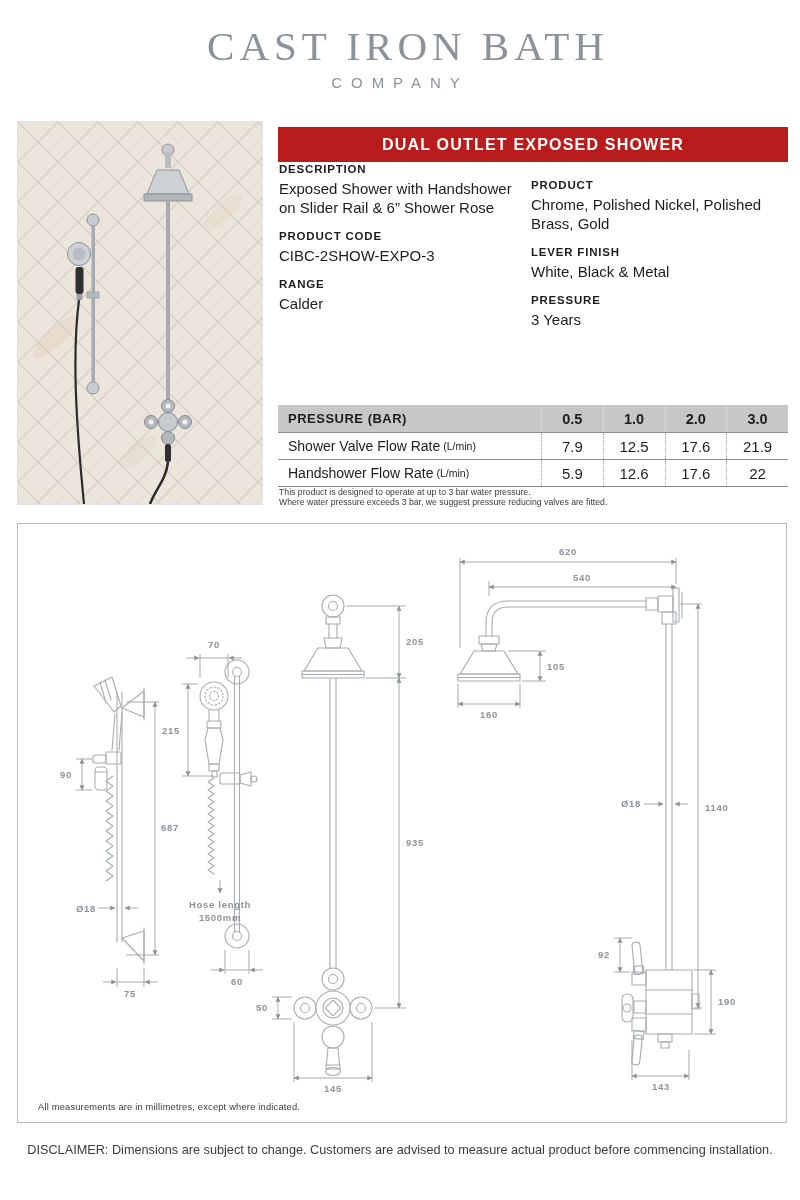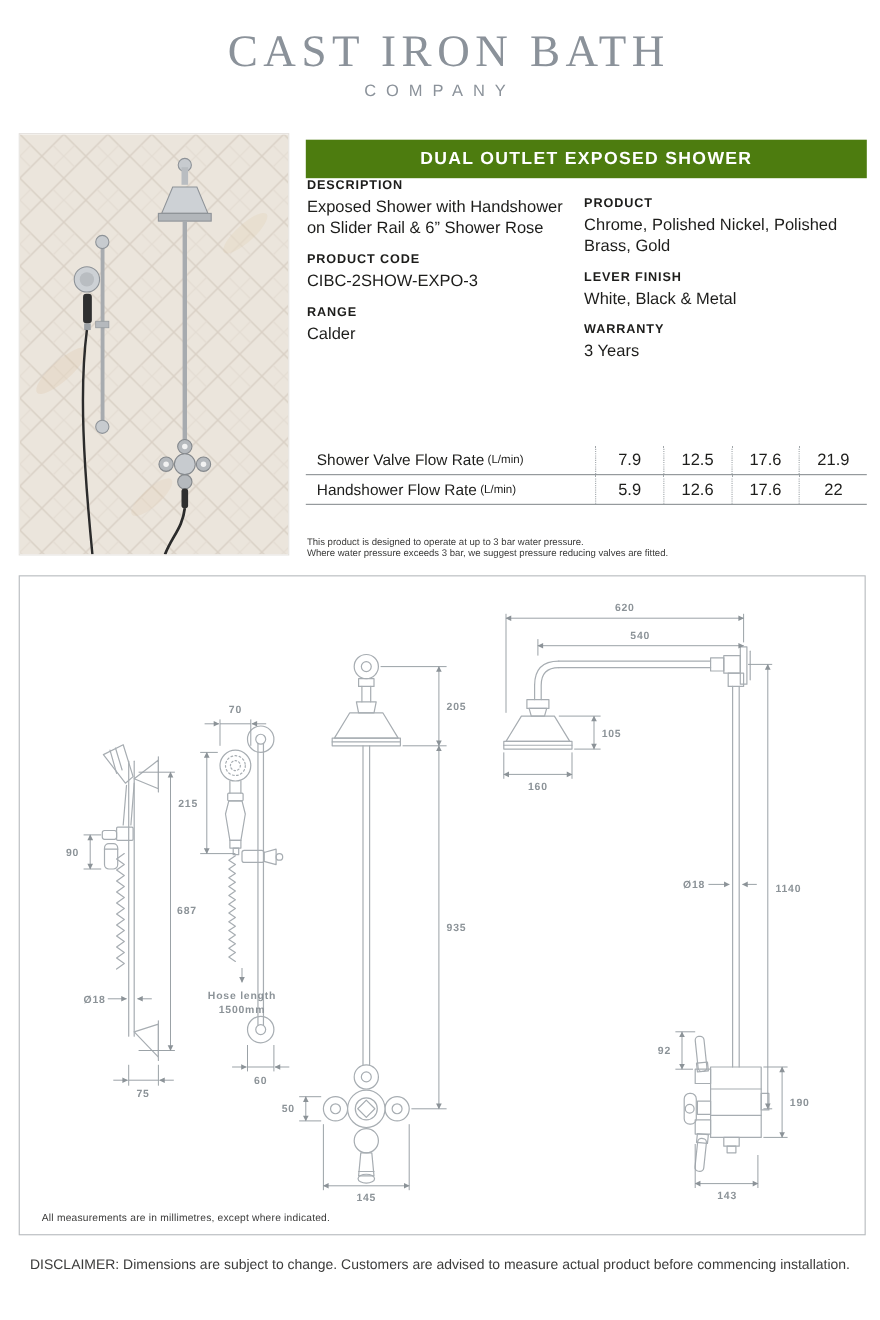--- a/index.html
+++ b/index.html
@@ -9,21 +9,21 @@
   
   .logo{position:absolute;top:24px;left:0;width:800px;text-align:center;}
   .logo-main{font-family:"Liberation Serif",serif;font-size:41px;letter-spacing:5px;color:#8b929a;font-weight:400;line-height:1.1;margin-left:16px;}
   .logo-sub{margin-top:5px;font-size:15px;letter-spacing:9px;color:#8b929a;font-weight:500;}
 
   
   .photo{position:absolute;left:17px;top:121px;width:246px;height:384px;border:1px solid #e4e1dd;box-sizing:border-box;overflow:hidden;}
   .photo svg{display:block;}
 
   
-  .titlebar{position:absolute;left:278px;top:127px;width:510px;height:35px;background:#4d7c0f;color:#ffffff;font-weight:700;font-size:16px;letter-spacing:1.2px;text-align:center;line-height:35px;}
+  .titlebar{position:absolute;left:278px;top:127px;width:510px;height:35px;background:#b91c1c;color:#ffffff;font-weight:700;font-size:16px;letter-spacing:1.2px;text-align:center;line-height:35px;}
 
   
   .col-left{position:absolute;left:279px;top:163px;width:242px;}
   .col-right{position:absolute;left:531px;top:179px;width:257px;}
   .detail{margin-bottom:13px;}
   .detail .lbl{font-size:11.5px;font-weight:700;letter-spacing:0.8px;color:#1d1d1b;margin-bottom:4px;}
   .detail .val{font-size:15px;line-height:1.27;color:#1d1d1b;}
 
   
   .ptable{position:absolute;left:278px;top:405px;width:510px;border-bottom:1.5px solid #8a8f93;}
@@ -126,26 +126,33 @@
   <div class="col-right">
     <div class="detail">
       <div class="lbl">PRODUCT</div>
       <div class="val">Chrome, Polished Nickel, Polished Brass, Gold</div>
     </div>
     <div class="detail">
       <div class="lbl">LEVER FINISH</div>
       <div class="val">White, Black &amp; Metal</div>
     </div>
     <div class="detail">
-      <div class="lbl">WARRANTY</div>
+      <div class="lbl">PRESSURE</div>
       <div class="val">3 Years</div>
     </div>
   </div>
 
   <div class="ptable">
+    <div class="trow thead">
+      <div class="tlabel">PRESSURE (BAR)</div>
+      <div class="tval">0.5</div>
+      <div class="tval">1.0</div>
+      <div class="tval">2.0</div>
+      <div class="tval">3.0</div>
+    </div>
     <div class="trow tbody">
       <div class="tlabel">
         <span class="rowlabel">Shower Valve Flow Rate</span>
         <span class="rowunit">(L/min)</span>
       </div>
       <div class="tval">7.9</div>
       <div class="tval">12.5</div>
       <div class="tval">17.6</div>
       <div class="tval">21.9</div>
     </div>

